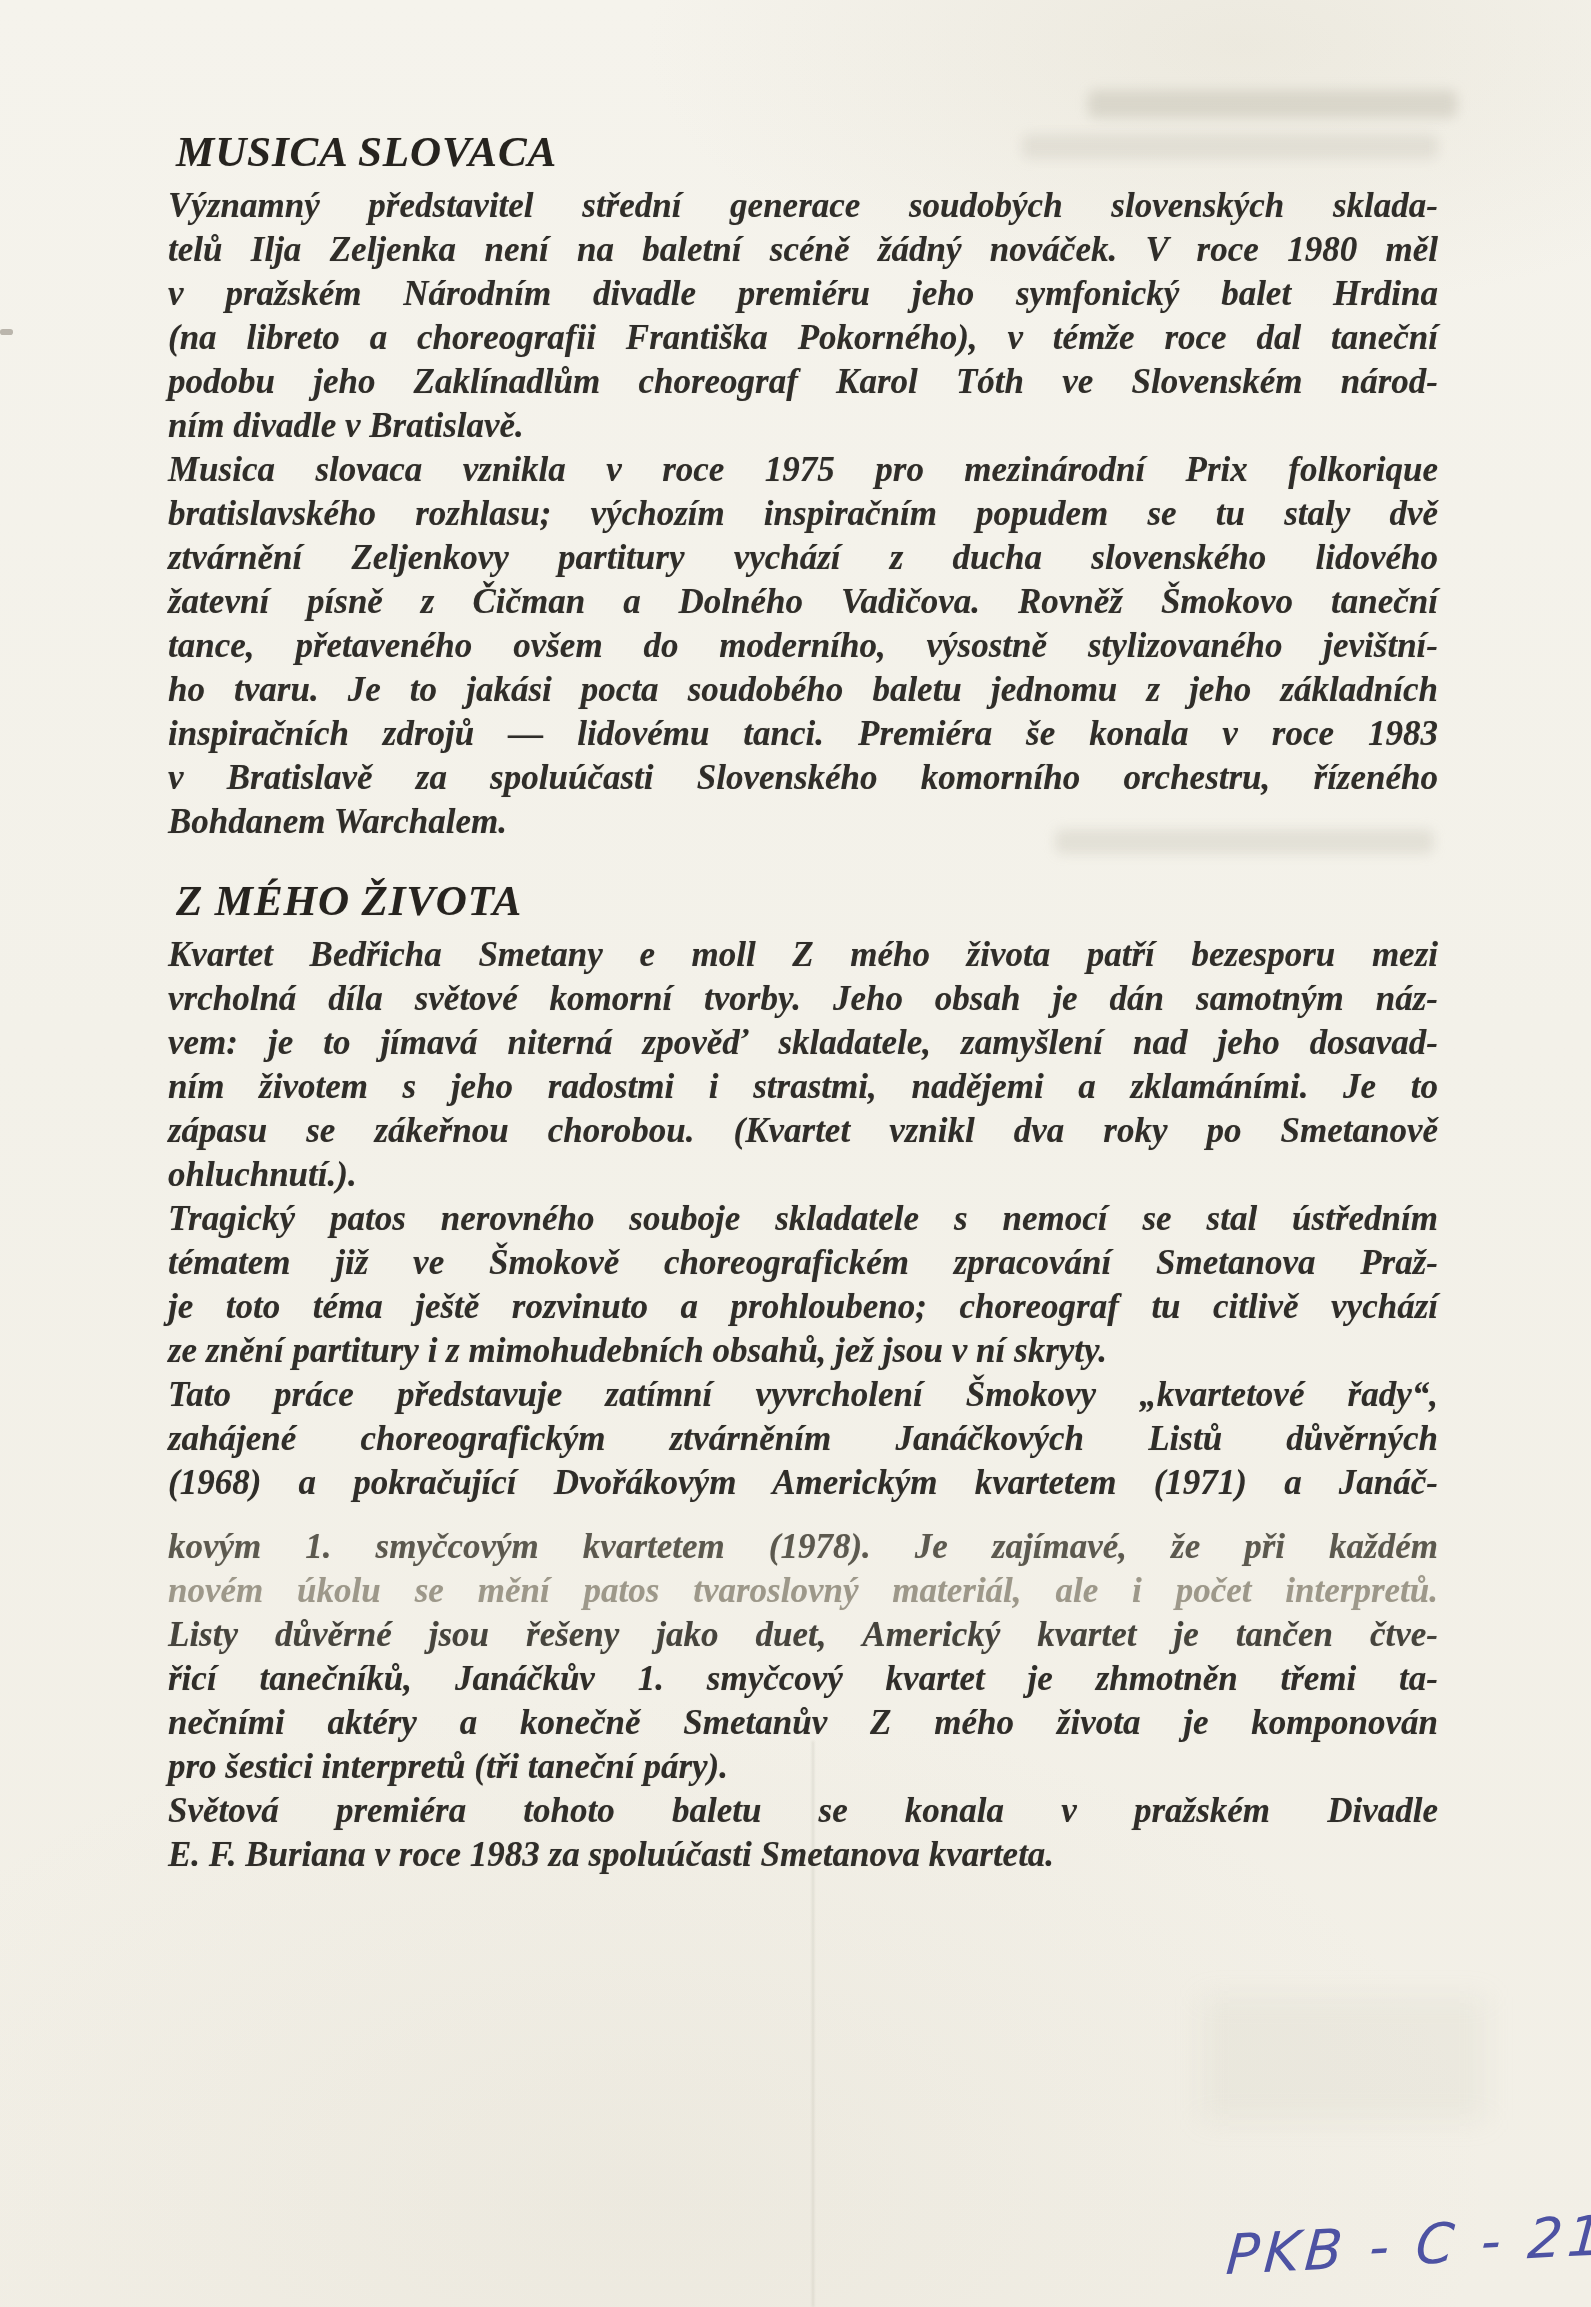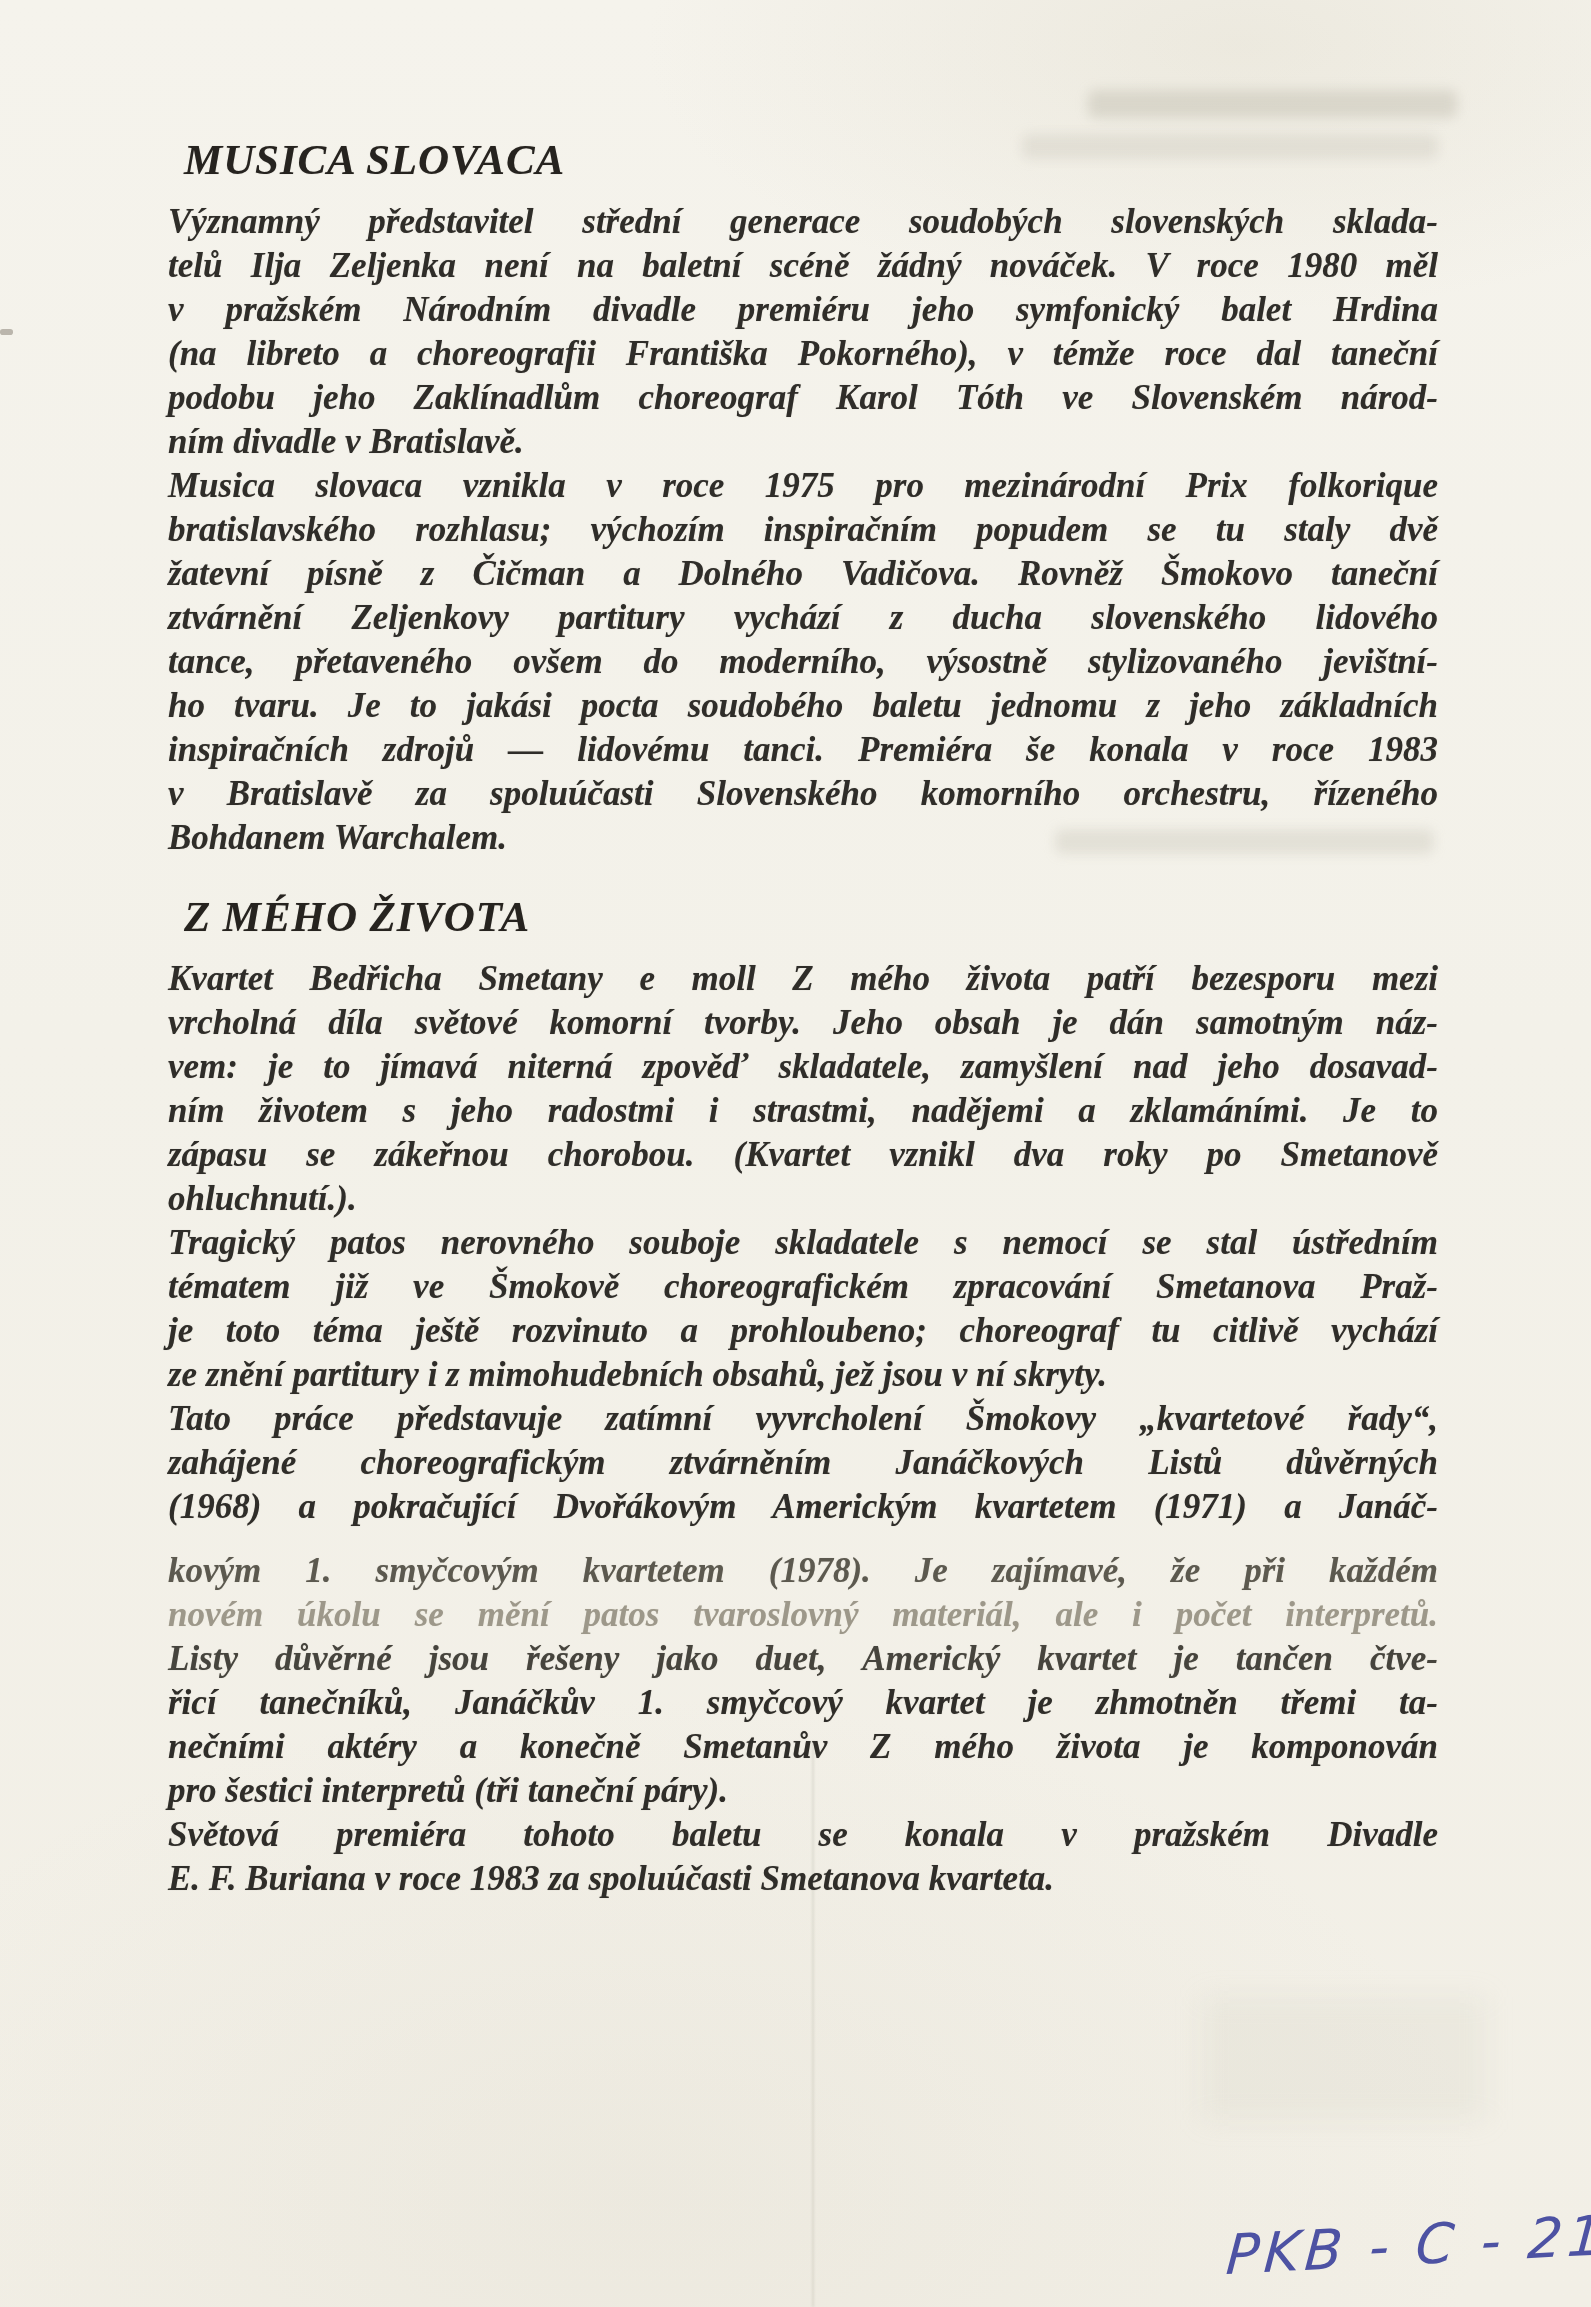--- a/index.html
+++ b/index.html
@@ -27,21 +27,21 @@
 
   
   .text-block{
     position:absolute;left:168px;top:119px;width:1270px;
     color:#2f2d29;
     font-style:italic;font-weight:700;
     font-size:35px;line-height:44px;
     text-shadow:0 0 0.9px rgba(62,58,50,.35);
   }
   .doc-heading{
-    margin:16px;font-size:43px;line-height:49px;letter-spacing:0.9px;
+    margin:8px;font-size:43px;line-height:49px;letter-spacing:0.9px;
     color:#26231f;font-style:italic;font-weight:700;
   }
   .doc-heading.second{margin-top:32px;}
   .line{text-align:justify;text-align-last:justify;}
   .line.last{text-align-last:left;}
   .line.t-dim{color:#5c594f;text-shadow:0 0 0.9px rgba(92,89,79,.3);margin-top:20px;}
   .line.t-mid{color:#46443d;}
   .line.t-faint{color:#9d988a;text-shadow:0 0 0.9px rgba(157,152,138,.3);}
 
   
@@ -73,22 +73,22 @@
 
     <div class="line">Významný představitel střední generace soudobých slovenských sklada-</div>
     <div class="line">telů Ilja Zeljenka není na baletní scéně žádný nováček. V roce 1980 měl</div>
     <div class="line">v pražském Národním divadle premiéru jeho symfonický balet Hrdina</div>
     <div class="line">(na libreto a choreografii Františka Pokorného), v témže roce dal taneční</div>
     <div class="line">podobu jeho Zaklínadlům choreograf Karol Tóth ve Slovenském národ-</div>
     <div class="line last">ním divadle v Bratislavě.</div>
 
     <div class="line">Musica slovaca vznikla v roce 1975 pro mezinárodní Prix folkorique</div>
     <div class="line">bratislavského rozhlasu; výchozím inspiračním popudem se tu staly dvě</div>
+    <div class="line">ztvárnění Zeljenkovy partitury vychází z ducha slovenského lidového</div>
     <div class="line">žatevní písně z Čičman a Dolného Vadičova. Rovněž Šmokovo taneční</div>
-    <div class="line">ztvárnění Zeljenkovy partitury vychází z ducha slovenského lidového</div>
     <div class="line">tance, přetaveného ovšem do moderního, výsostně stylizovaného jevištní-</div>
     <div class="line">ho tvaru. Je to jakási pocta soudobého baletu jednomu z jeho základních</div>
     <div class="line">inspiračních zdrojů — lidovému tanci. Premiéra še konala v roce 1983</div>
     <div class="line">v Bratislavě za spoluúčasti Slovenského komorního orchestru, řízeného</div>
     <div class="line last">Bohdanem Warchalem.</div>
 
     <h1 class="doc-heading second">Z MÉHO ŽIVOTA</h1>
 
     <div class="line">Kvartet Bedřicha Smetany e moll Z mého života patří bezesporu mezi</div>
     <div class="line">vrcholná díla světové komorní tvorby. Jeho obsah je dán samotným náz-</div>

